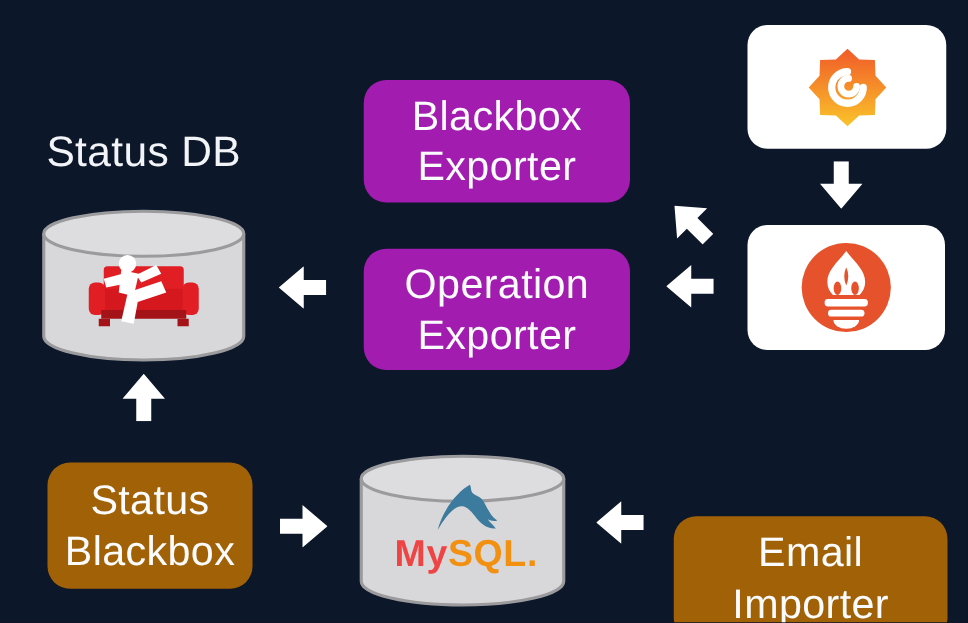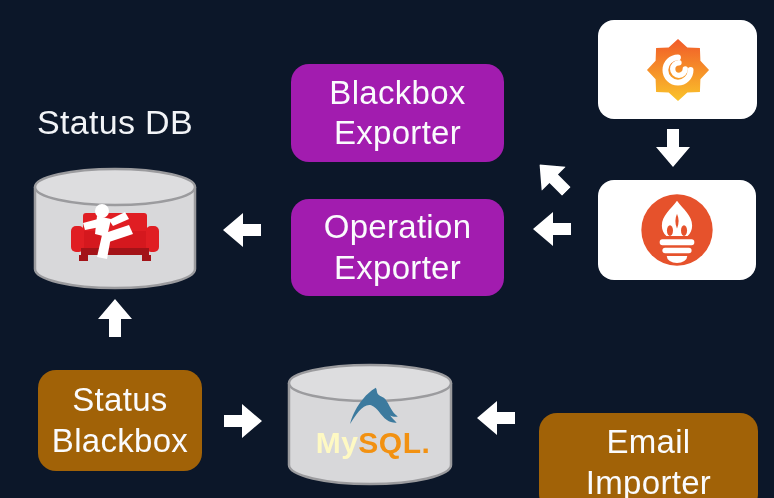--- a/index.html
+++ b/index.html
@@ -21,21 +21,21 @@
   .label{
     position:absolute;color:#F2F4F7;font-size:34px;text-align:center;letter-spacing:.3px;
   }
   .arrow{position:absolute;width:38px;height:34px;}
   .arrow svg{display:block;width:100%;height:100%;}
   .cyl{position:absolute;}
   .cyl-inner{position:absolute;left:0;top:0;width:100%;height:100%;}
   .couch-wrap{position:absolute;left:36px;top:36px;width:92px;height:66px;}
   .mysql-wrap{position:absolute;left:28px;top:22px;width:116px;height:86px;text-align:center;}
   .mysql-word{font-size:30px;font-weight:bold;letter-spacing:.5px;line-height:1;margin-top:-2px;}
-  .mysql-my{color:#fef9c3;}
+  .mysql-my{color:#ef4444;}
   .mysql-sql{color:#F29111;}
   .mysql-dot{color:#F29111;}
   .rot90{transform:rotate(90deg);}
   .rotm90{transform:rotate(-90deg);}
   .rot180{transform:rotate(180deg);}
   .rot45{transform:rotate(45deg);}
 </style>
 </head>
 <body>
 

